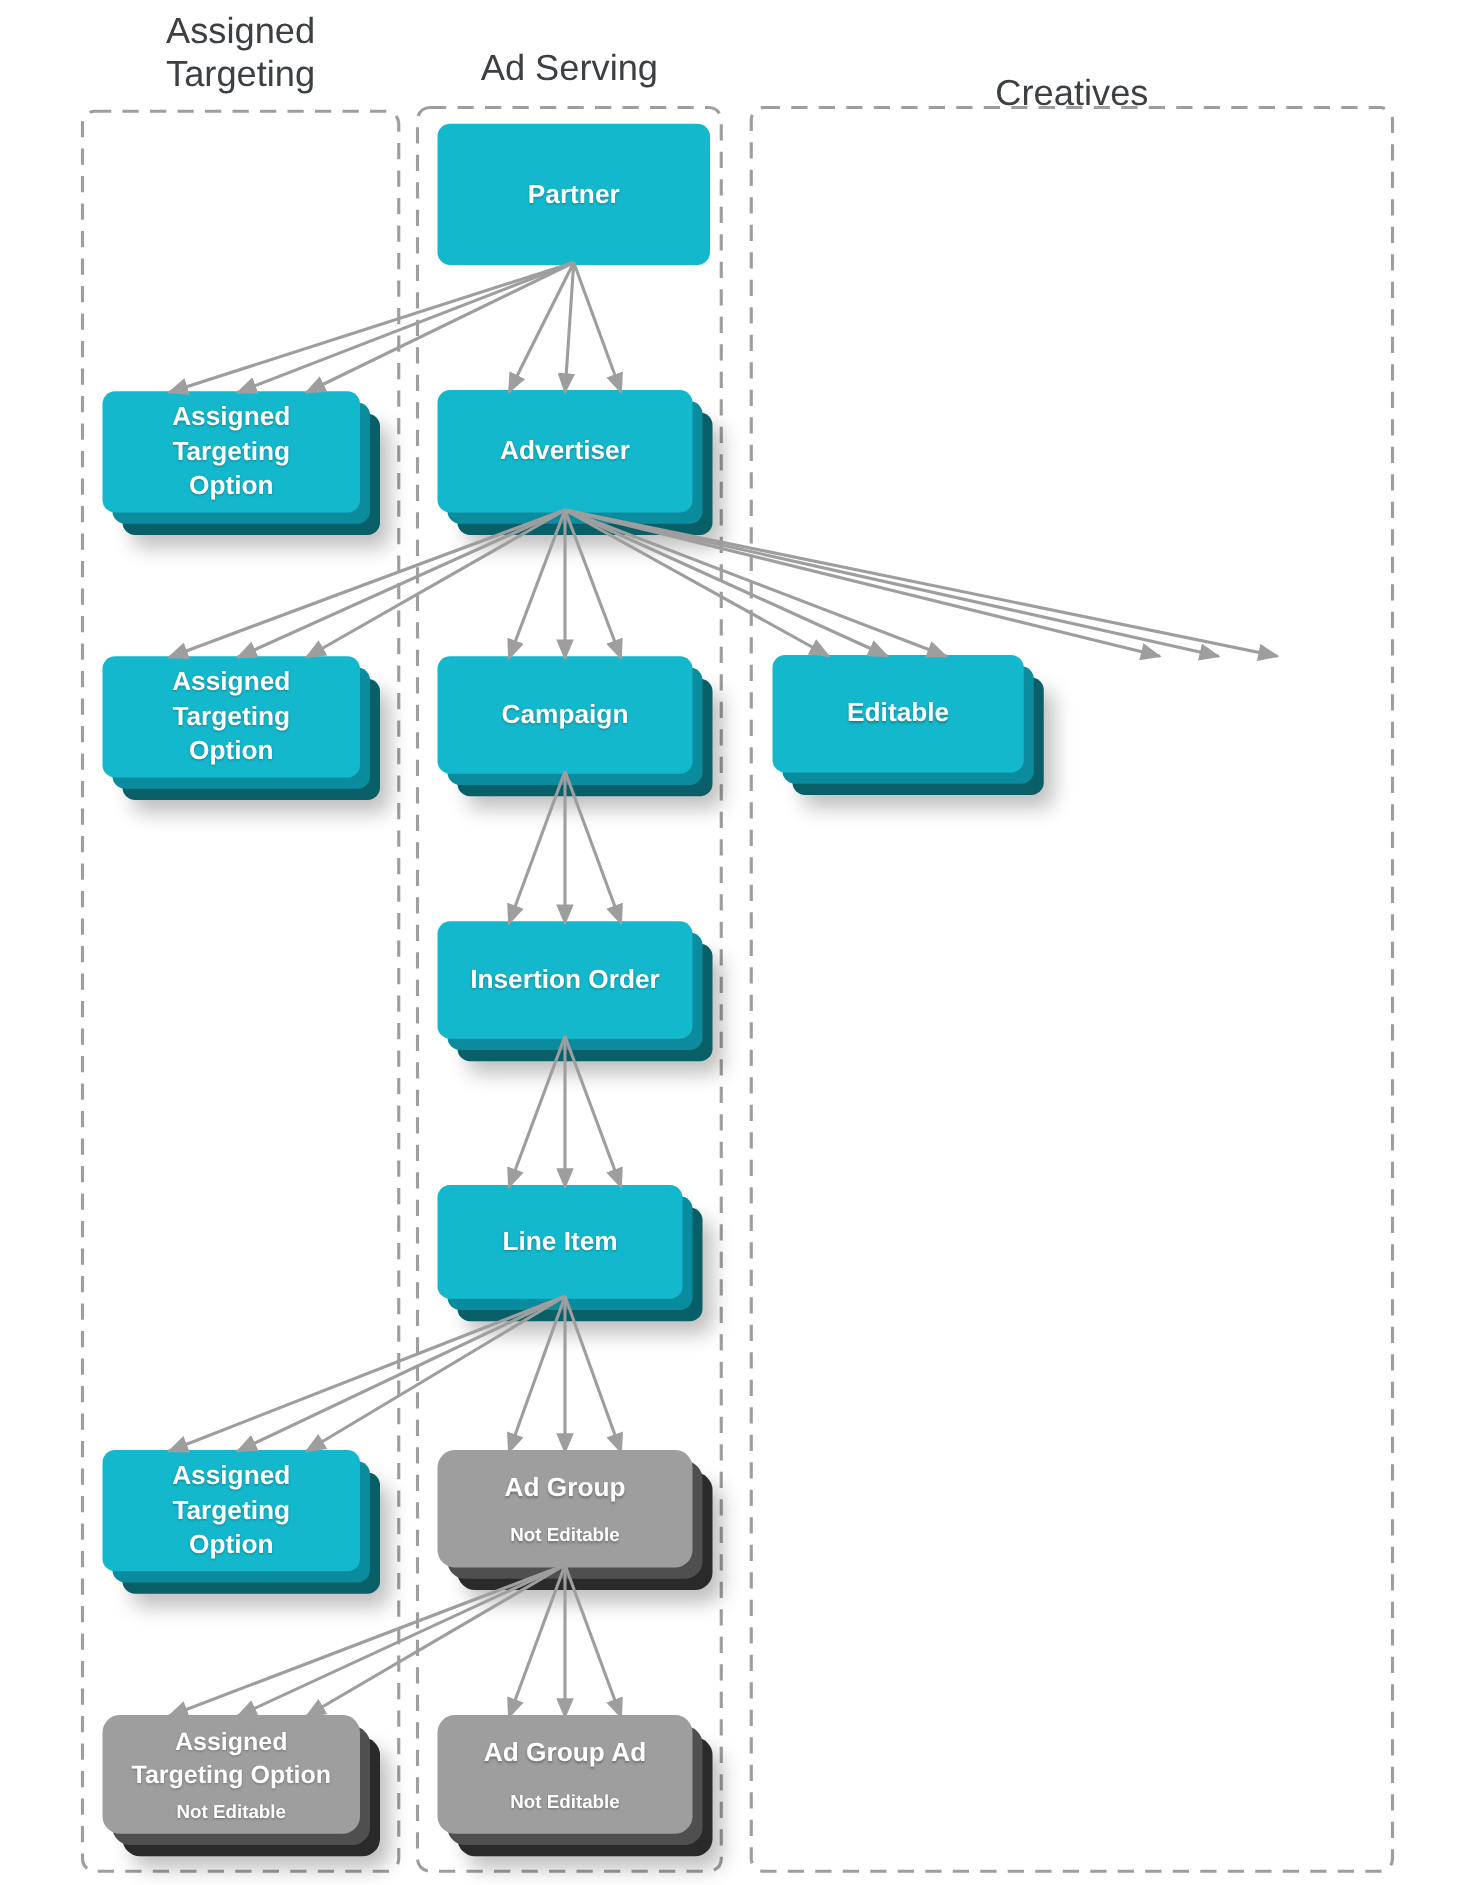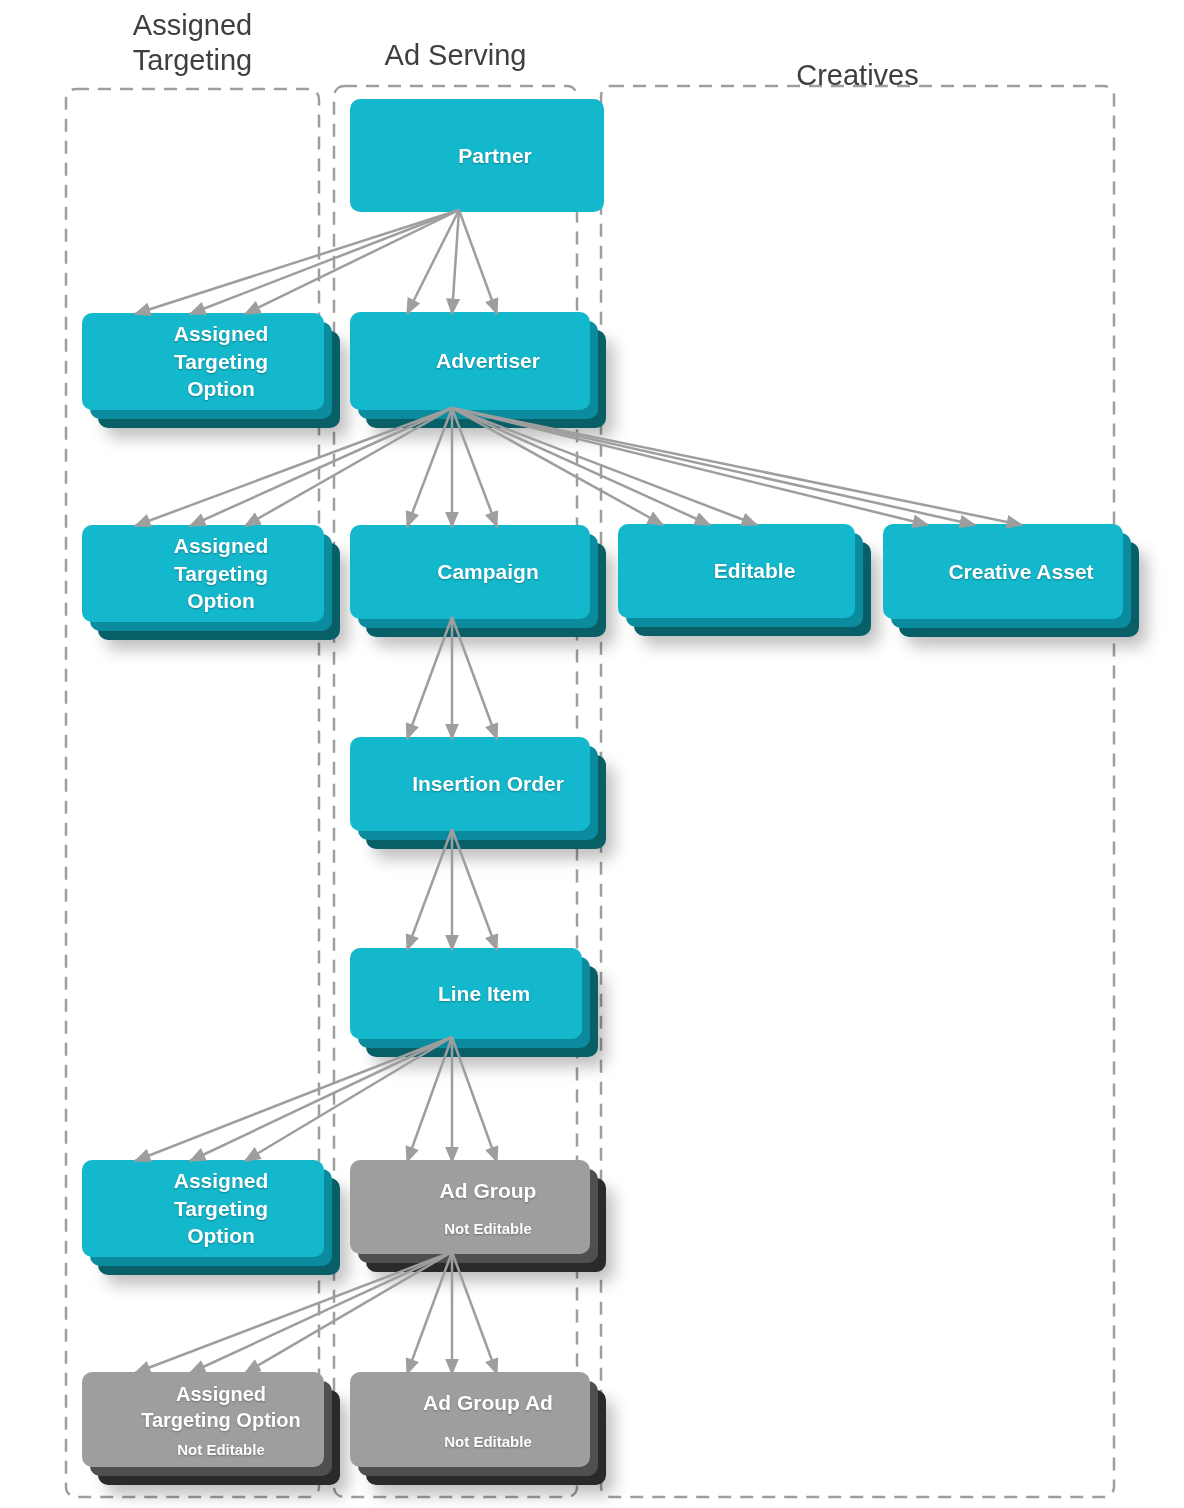--- a/index.html
+++ b/index.html
@@ -33,21 +33,20 @@
   .node {
     position: absolute;
     z-index: 2;
     border-radius: 10px;
     display: flex;
     flex-direction: column;
     align-items: center;
     justify-content: center;
     text-align: center;
     color: #ffffff;
-    padding-left: 36px;
   }
   .node .title {
     font-size: 21px;
     font-weight: bold;
     line-height: 1.32;
     white-space: pre-line;
     text-shadow: 0 1px 2px rgba(0,0,0,0.30);
   }
   .node .subtitle {
     font-size: 15px;
@@ -57,20 +56,21 @@
   }
   .node.editable {
     background: #14b8cc;
   }
   .node.editable.stacked {
     box-shadow: 8px 9px 0 #0b8c9e, 16px 18px 0 #085f68, 24px 28px 16px rgba(0,0,0,0.25);
   }
   .node.not-editable {
     background: #9e9e9e;
     box-shadow: 8px 9px 0 #4f4f4f, 16px 18px 0 #2a2a2a, 24px 28px 16px rgba(0,0,0,0.25);
+    border-radius: 14px;
   }
 </style>
 </head>
 <body>
 
 <div id="diagram">
 
   <svg id="bg-layer" class="layer">
     <rect x="66" y="89" width="253" height="1408" rx="10" fill="none" stroke="#9e9e9e" stroke-width="2.5" stroke-dasharray="13 9"></rect>
     <rect x="334" y="86" width="243" height="1411" rx="10" fill="none" stroke="#9e9e9e" stroke-width="2.5" stroke-dasharray="13 9"></rect>
@@ -108,23 +108,20 @@
   </div>
 
   <div class="node editable stacked" style="left:350px; top:525px; width:204px; height:94px;">
     <div class="title">Campaign</div>
   </div>
 
   <div class="node editable stacked" style="left:618px; top:524px; width:201px; height:94px;">
     <div class="title">Editable</div>
   </div>
 
-  <div class="node editable stacked" style="left:883px; top:524px; width:204px; height:95px;">
-    <div class="title">Creative Asset</div>
-  </div>
 
   <div class="node editable stacked" style="left:350px; top:737px; width:204px; height:94px;">
     <div class="title">Insertion Order</div>
   </div>
 
   <div class="node editable stacked" style="left:350px; top:948px; width:196px; height:91px;">
     <div class="title">Line Item</div>
   </div>
 
   <div class="node editable stacked" style="left:82px; top:1160px; width:206px; height:97px;">

